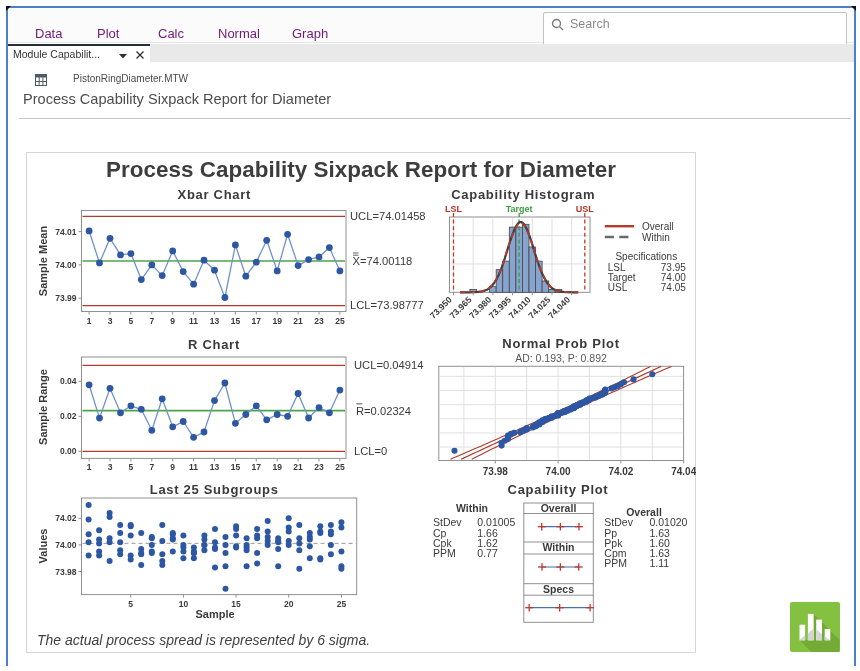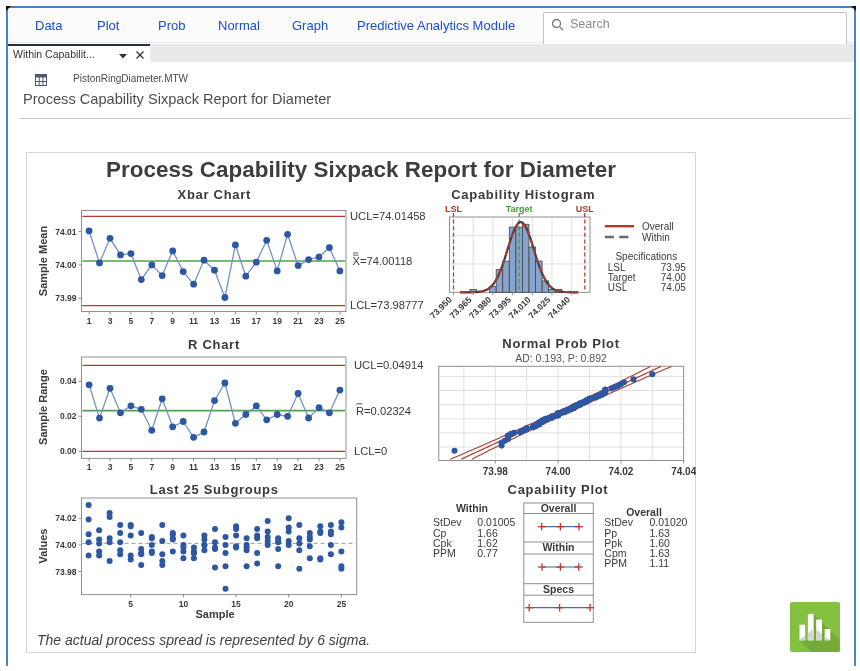--- a/index.html
+++ b/index.html
@@ -1,48 +1,47 @@
 <!DOCTYPE html>
 <html><head><meta charset="utf-8"><style>
 * { margin:0; padding:0; box-sizing:border-box; }
 body { width:860px; height:671px; background:#fff; font-family:"Liberation Sans",sans-serif; position:relative; overflow:hidden; }
 .frame { position:absolute; left:6px; top:6px; width:849.5px; height:660px; border:2.5px solid #4a7fc9; background:#fff; }
 .menubar { position:absolute; left:0; top:0; width:100%; height:35px; background:#fbfbfb; border-bottom:1px solid #e6e6e6; }
-.mi { position:absolute; top:10px; font-size:13px; color:#1d4ed8; }
+.mi { position:absolute; top:18px; font-size:13px; color:#701a75; }
 .search { position:absolute; left:535px; top:3.5px; width:304px; height:37px; border:1px solid #c2c2c2; border-radius:2px; background:#fff; }
 .search span { position:absolute; left:26px; top:4px; font-size:12.5px; color:#8b8b8b; }
 .tabstrip { position:absolute; left:0; top:36px; width:100%; height:17.5px; background:#e9e9e9; }
 .tab { position:absolute; left:0; top:0; width:142px; height:17.5px; background:#fff; border-top:2px solid #25303e; }
 .tab .tx { position:absolute; left:5px; top:1.5px; font-size:10.5px; color:#333; }
 .content { position:absolute; left:0; top:55px; width:100%; height:604px; background:#fff; }
 .mtw { position:absolute; left:45px; top:10px; font-size:10px; color:#4a4a4a;padding-left:20px; }
 .heading { position:absolute; left:15px; top:28px; font-size:14.6px; color:#4d4d4d; }
 .sep { position:absolute; left:11px; top:54.8px; width:832px; height:1px; background:#c9c9c9; }
 .panelwrap { position:absolute; left:17.5px; top:88.5px; width:670px; height:501px; }
 .logo { position:absolute; left:782px; top:538.5px; }
 </style></head><body>
 <div class="frame">
   <div class="menubar">
     <span class="mi" style="left:27px">Data</span>
     <span class="mi" style="left:89px">Plot</span>
-    <span class="mi" style="left:150px">Prob</span>
+    <span class="mi" style="left:150px">Calc</span>
     <span class="mi" style="left:210px">Normal</span>
     <span class="mi" style="left:284px">Graph</span>
-    <span class="mi" style="left:349px">Predictive Analytics Module</span>
     <div class="search">
       <svg width="14" height="14" style="position:absolute;left:7px;top:5px">
           <circle cx="5.5" cy="5.5" r="4" fill="none" stroke="#787878" stroke-width="1.3"></circle>
           <line x1="8.6" y1="8.6" x2="12" y2="12" stroke="#787878" stroke-width="1.3"></line>
         </svg>
       <span>Search</span>
     </div>
   </div>
   <div class="tabstrip">
     <div class="tab">
-      <span class="tx">Within Capabilit...</span>
+      <span class="tx">Module Capabilit...</span>
       <svg width="8" height="5" style="position:absolute;left:111px;top:7.5px">
           <polygon points="0,0 8,0 4,4.6" fill="#333"></polygon>
         </svg>
       <svg width="8" height="8" style="position:absolute;left:128px;top:5px">
           <line x1="0.5" y1="0.5" x2="7.5" y2="7.5" stroke="#333" stroke-width="1.3"></line>
           <line x1="7.5" y1="0.5" x2="0.5" y2="7.5" stroke="#333" stroke-width="1.3"></line>
         </svg>
     </div>
   </div>
   <div class="content">

